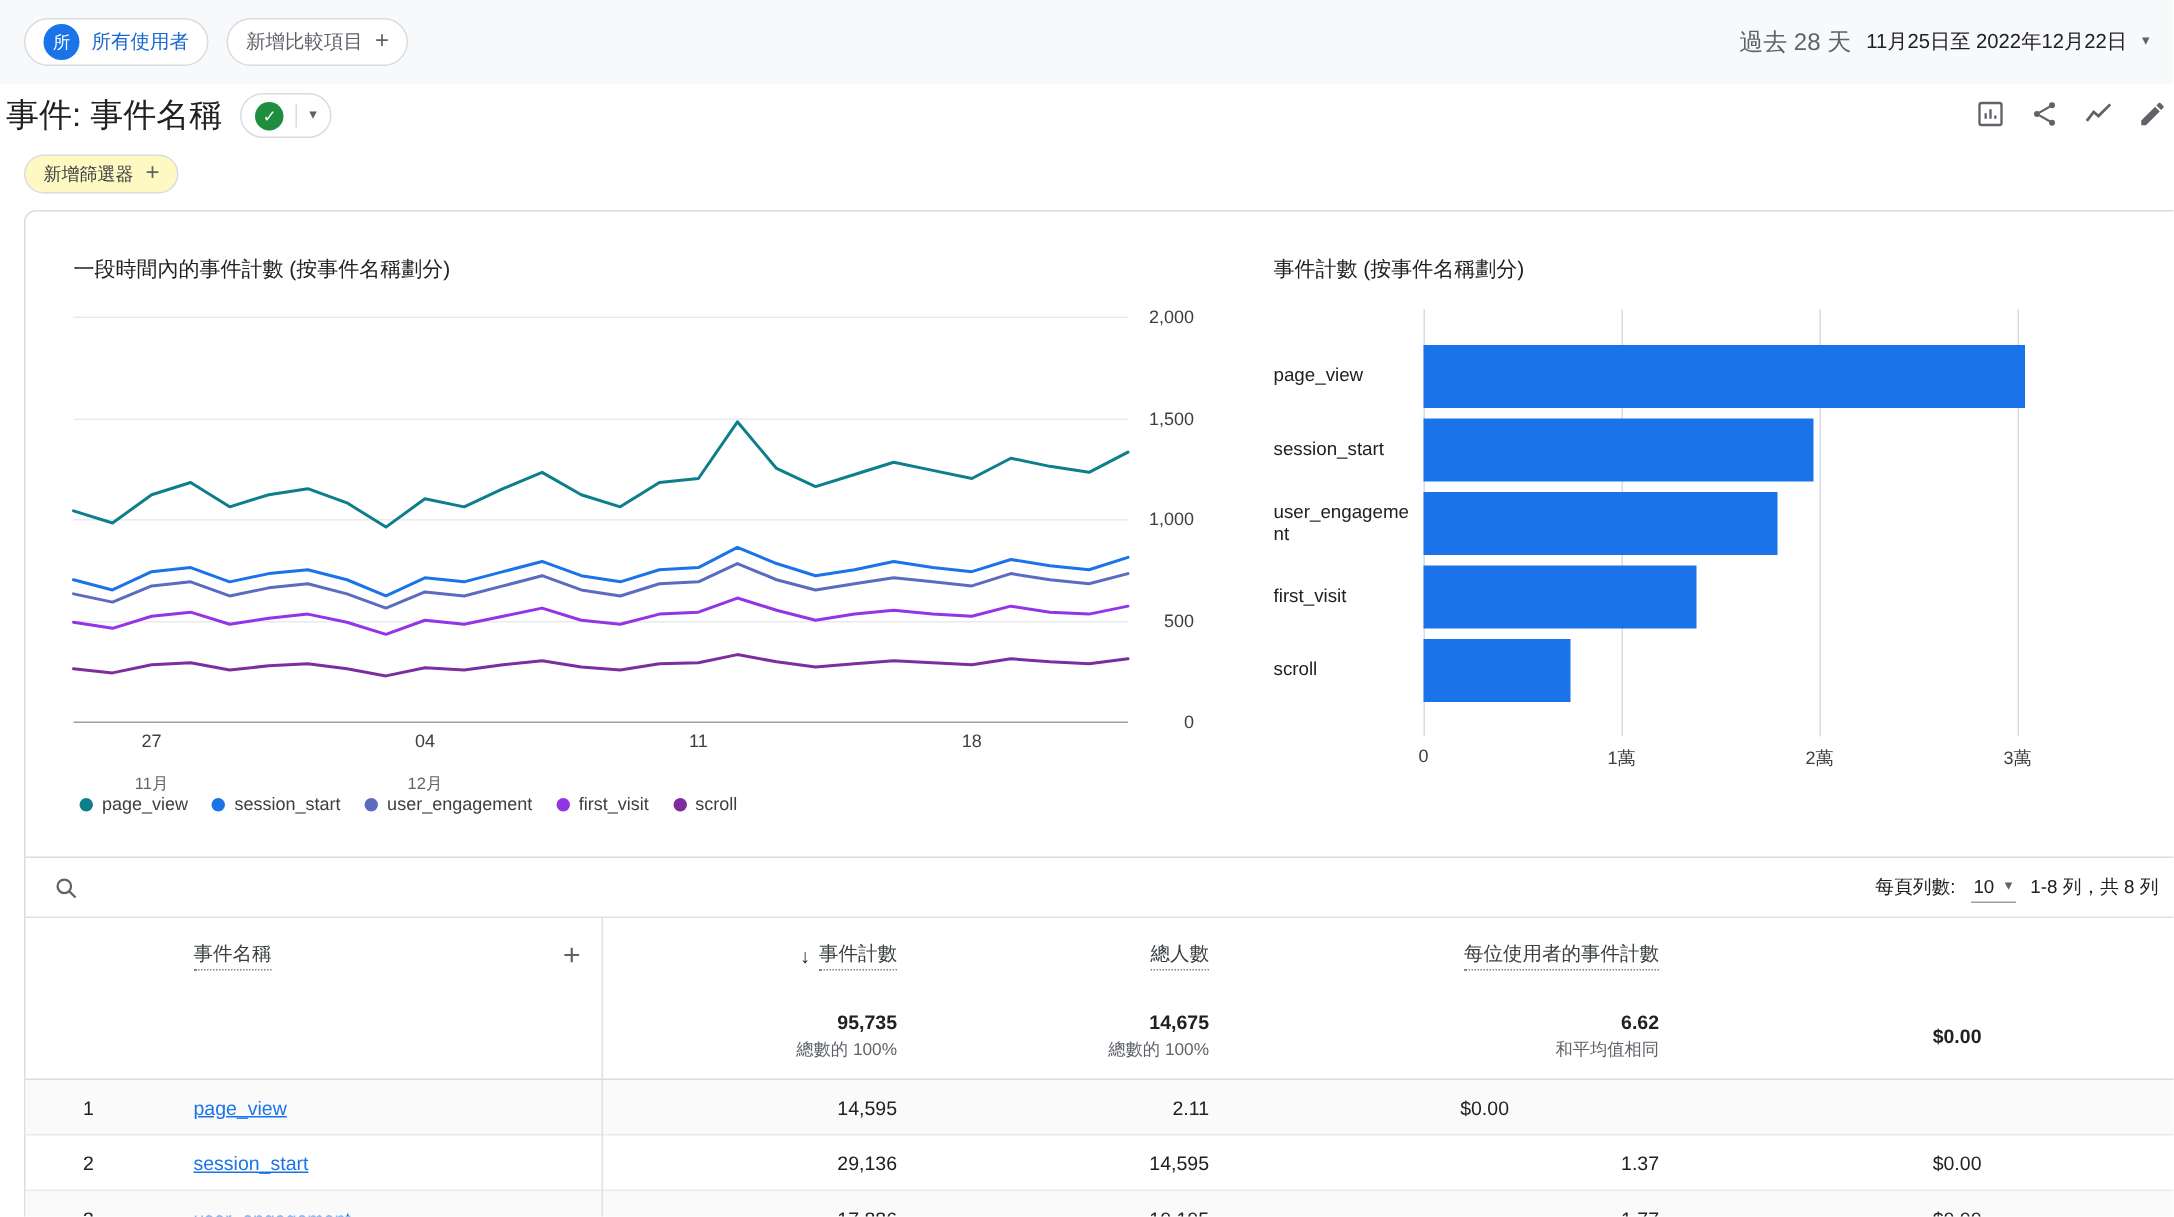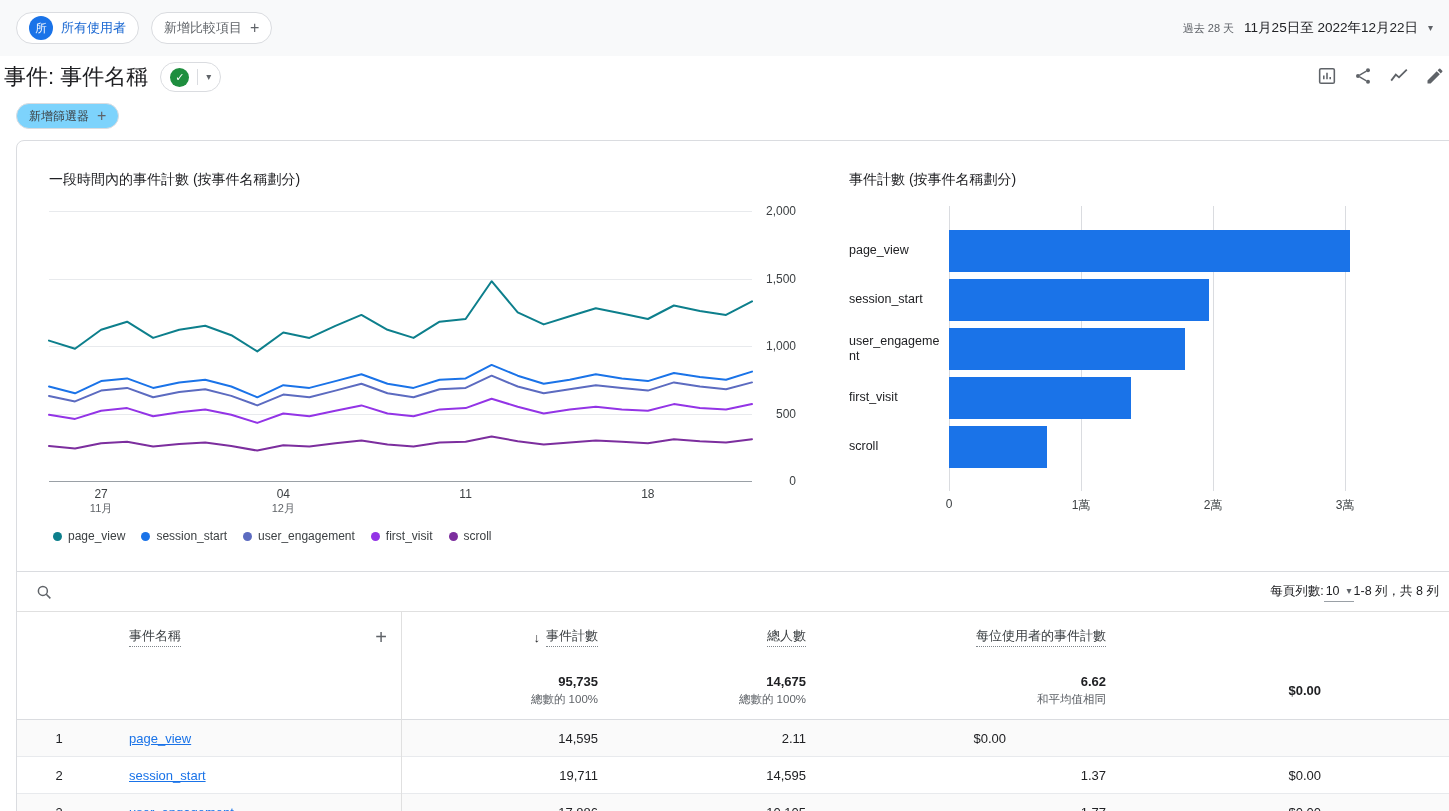--- a/index.html
+++ b/index.html
@@ -11,77 +11,77 @@
 .topbar{position:absolute;left:0;top:0;right:0;height:56px;background:#f8f9fa;
   display:flex;align-items:center;gap:12px;padding:0 16px}
 .chip{display:inline-flex;align-items:center;gap:8px;height:32px;padding:0 12px;background:#fff;
   border:1px solid #dadce0;border-radius:16px;font-size:13px;cursor:pointer;white-space:nowrap}
 .avatar{width:24px;height:24px;border-radius:50%;background:#1a73e8;color:#fff;font-size:11.5px;
   display:inline-flex;align-items:center;justify-content:center;flex:none}
 .users-lbl{color:#1967d2;font-weight:500}
 .chip-compare{color:#5f6368}
 .plus{color:#5f6368;font-size:16px;line-height:1}
 .topbar-right{margin-left:auto;display:flex;align-items:center;gap:10px}
-.date-hint{font-size:11px;color:#5f6368}
+.date-hint{font-size:16px;color:#5f6368}
 .date-range{font-size:13.5px;font-weight:400;color:#202124}
 .caret{color:#5f6368;font-size:10px;line-height:1}
 
 
 .title-row{position:absolute;left:4px;top:62px;display:flex;align-items:center;gap:12px}
 .page-title{font-size:22px;font-weight:400;color:#202124}
 .title-pill{display:inline-flex;align-items:center;gap:8px;height:30px;padding:0 9px;
   border:1px solid #dadce0;border-radius:15px;background:#fff;cursor:pointer}
 .check-badge{width:19px;height:19px;border-radius:50%;background:#1e8e3e;color:#fff;font-size:11px;
   display:inline-flex;align-items:center;justify-content:center}
 .pill-divider{width:1px;height:16px;background:#dadce0}
 .title-actions{position:absolute;left:1315px;top:64px;display:flex;gap:12px}
 .icon-btn{width:24px;height:24px;color:#5f6368;cursor:pointer;display:flex;align-items:center;justify-content:center;flex:none}
 
 
 .filter-row{position:absolute;left:16px;top:103px}
-.chip-filter{height:26px;padding:0 12px;border:1px solid #dadce0;border-radius:13px;background:#7dd3fc;
+.chip-filter{height:26px;padding:0 12px;border:1px solid #dadce0;border-radius:13px;background:#fef9c3;
   display:inline-flex;align-items:center;gap:8px;font-size:12px;color:#3c4043;cursor:pointer}
 
 
 .card{position:absolute;left:16px;top:140px;width:1440px;height:680px;background:#fff;
   border:1px solid #dadce0;border-radius:8px 0 0 0}
 .chart-title{position:absolute;font-size:14px;font-weight:400;color:#202124}
 .lc-title{left:32px;top:30px}
 .bc-title{left:832px;top:30px}
 
 
 .lc-plot{position:absolute;left:32px;top:70px;width:703px;height:270px}
 .lc-plot svg{position:absolute;left:0;top:0;overflow:visible}
 .lc-gridline{position:absolute;left:0;right:0;height:1px;background:#e8eaed}
 .lc-gridline.axis{background:#9aa0a6}
 .lc-ylabels{position:absolute;left:739px;top:70px;width:40px;height:270px}
 .lc-ylabel{position:absolute;right:0;transform:translateY(-50%);font-size:12px;color:#3c4043;white-space:nowrap}
 .lc-xlabels{position:absolute;left:32px;top:346px;width:703px;height:32px}
 .lc-xlabel{position:absolute;transform:translateX(-50%);text-align:center;font-size:12px;color:#3c4043;line-height:1.2}
-.lc-xlabel .sub{font-size:11px;color:#5f6368;margin-top:1px}
+.lc-xlabel .sub{font-size:11px;color:#5f6368;margin-top:16px}
 .lc-legend{position:absolute;left:36px;top:388px;display:flex;gap:16px;align-items:center}
 .legend-item{display:flex;align-items:center;gap:6px;font-size:12px;color:#3c4043;cursor:pointer}
 .legend-dot{width:9px;height:9px;border-radius:50%;flex:none}
 
 
 .bc{position:absolute;left:832px;top:62px;width:580px;height:305px}
 .bc-gridline{position:absolute;top:3px;height:285px;width:1px;background:#dadce0}
 .bc-xlabel{position:absolute;top:294px;transform:translateX(-50%);font-size:12px;color:#3c4043;white-space:nowrap}
 .bc-rows{position:absolute;left:0;top:23px;right:0}
 .bc-row{display:flex;align-items:center;height:49px}
 .bc-label{width:100px;padding-right:8px;font-size:12.5px;color:#202124;line-height:1.2;word-break:break-all}
 .bc-bar{height:42px;flex:none}
 
 
 .table-area{position:absolute;left:0;right:0;top:430px;bottom:0;border-top:1px solid #dadce0}
 .search-row{height:40px;display:flex;align-items:center;padding:0 16px 0 18px;border-bottom:1px solid #e0e0e0}
 .search-icon{color:#5f6368;margin-right:12px;display:flex}
 .search-input{border:none;outline:none;font-size:13px;color:#202124;width:360px;background:transparent}
 .search-input::placeholder{color:#80868b}
-.search-right{margin-left:auto;display:flex;align-items:center;font-size:12.5px;color:#202124}
+.search-right{margin-left:auto;display:flex;align-items:center;gap:10px;font-size:12.5px;color:#202124}
 .rpp{display:inline-flex;align-items:center;gap:7px;padding:2px 2px 3px;border-bottom:1px solid #9aa0a6;cursor:pointer}
 .pagination{}
 .v-divider{position:absolute;left:384px;top:40px;bottom:0;width:1px;background:#e0e0e0}
 .grid{display:grid;grid-template-columns:84px 300px 197px 208px 300px 315px}
 .tcell{display:flex;align-items:center;min-width:0}
 .c-num{justify-content:center;color:#202124}
 .c-name{padding-left:28px}
 .c-metric{justify-content:flex-end;text-align:right}
 .c-rev{padding-right:100px}
 .thead{height:50px;font-size:13px;color:#3c4043}
@@ -326,21 +326,21 @@
           </div>
           <div class="tcell c-metric">14,595</div>
           <div class="tcell c-metric">2.11</div>
           <div class="tcell c-metric c-rev">$0.00</div>
         </div>
         <div class="grid trow">
           <div class="tcell c-num">2</div>
           <div class="tcell c-name">
             <a class="row-link">session_start</a>
           </div>
-          <div class="tcell c-metric">19,711</div>
+          <div class="tcell c-metric">29,136</div>
           <div class="tcell c-metric">14,595</div>
           <div class="tcell c-metric">1.37</div>
           <div class="tcell c-metric c-rev">$0.00</div>
         </div>
         <div class="grid trow shade">
           <div class="tcell c-num">3</div>
           <div class="tcell c-name">
             <a class="row-link">user_engagement</a>
           </div>
           <div class="tcell c-metric">17,886</div>

